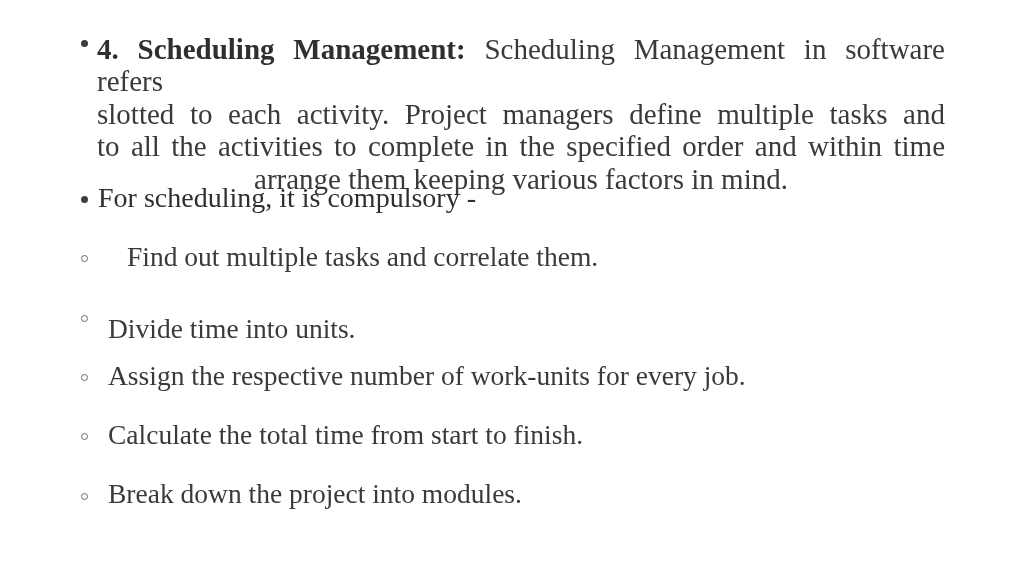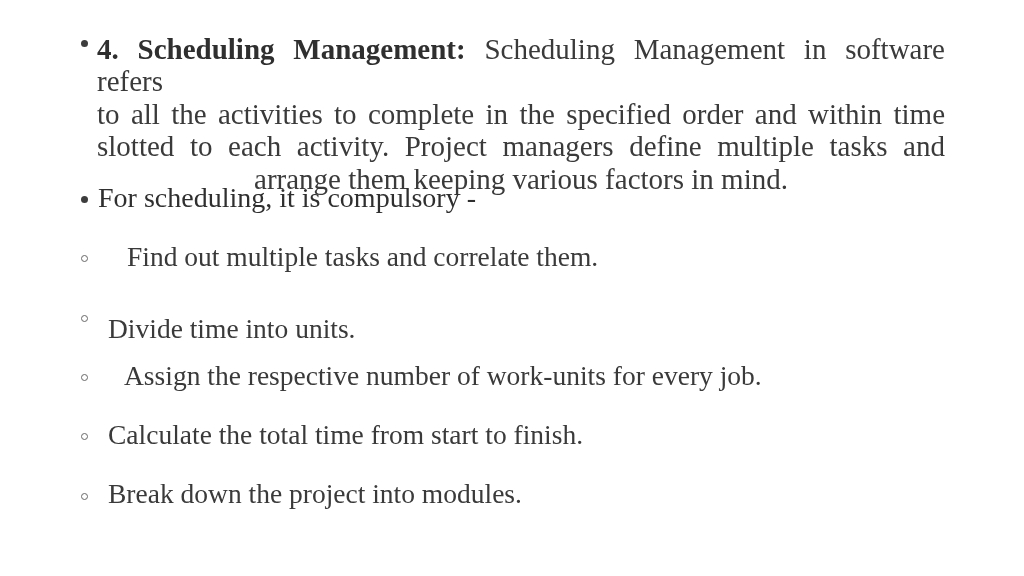--- a/index.html
+++ b/index.html
@@ -46,21 +46,21 @@
   
   .item {
     position:absolute;
     left:108px;
     font-size:27.5px; line-height:34px;
     white-space:nowrap;
     color:#3a3a3a;
   }
   .item.i0 { top:240px;margin-left:19px; }
   .item.i1 { top:312px; }
-  .item.i2 { top:359px;margin-left:16px; }
+  .item.i2 { top:359px; }
   .item.i3 { top:418px;text-align:right; }
   .item.i4 { top:477px; }
 
   
   .ring {
     position:absolute;
     left:81px;
     width:5px; height:5px;
     border:1px solid #686868;
     border-radius:50%;
@@ -74,22 +74,22 @@
 </style>
 </head>
 <body>
 
 <div class="slide">
 
   <span class="dot b1"></span>
 
   <div class="para">
     <div class="jline"><span class="bold">4. Scheduling Management:</span><span> Scheduling Management in software refers</span></div>
+    <div class="jline">slotted to each activity. Project managers define multiple tasks and</div>
     <div class="jline">to all the activities to complete in the specified order and within time</div>
-    <div class="jline">slotted to each activity. Project managers define multiple tasks and</div>
     <div class="lline">arrange them keeping various factors in mind.</div>
   </div>
 
   <span class="dot b2"></span>
 
   <div class="subhead">For scheduling, it is compulsory -</div>
 
   <span class="ring r0"></span>
   <div class="item i0">Find out multiple tasks and correlate them.</div>
 

